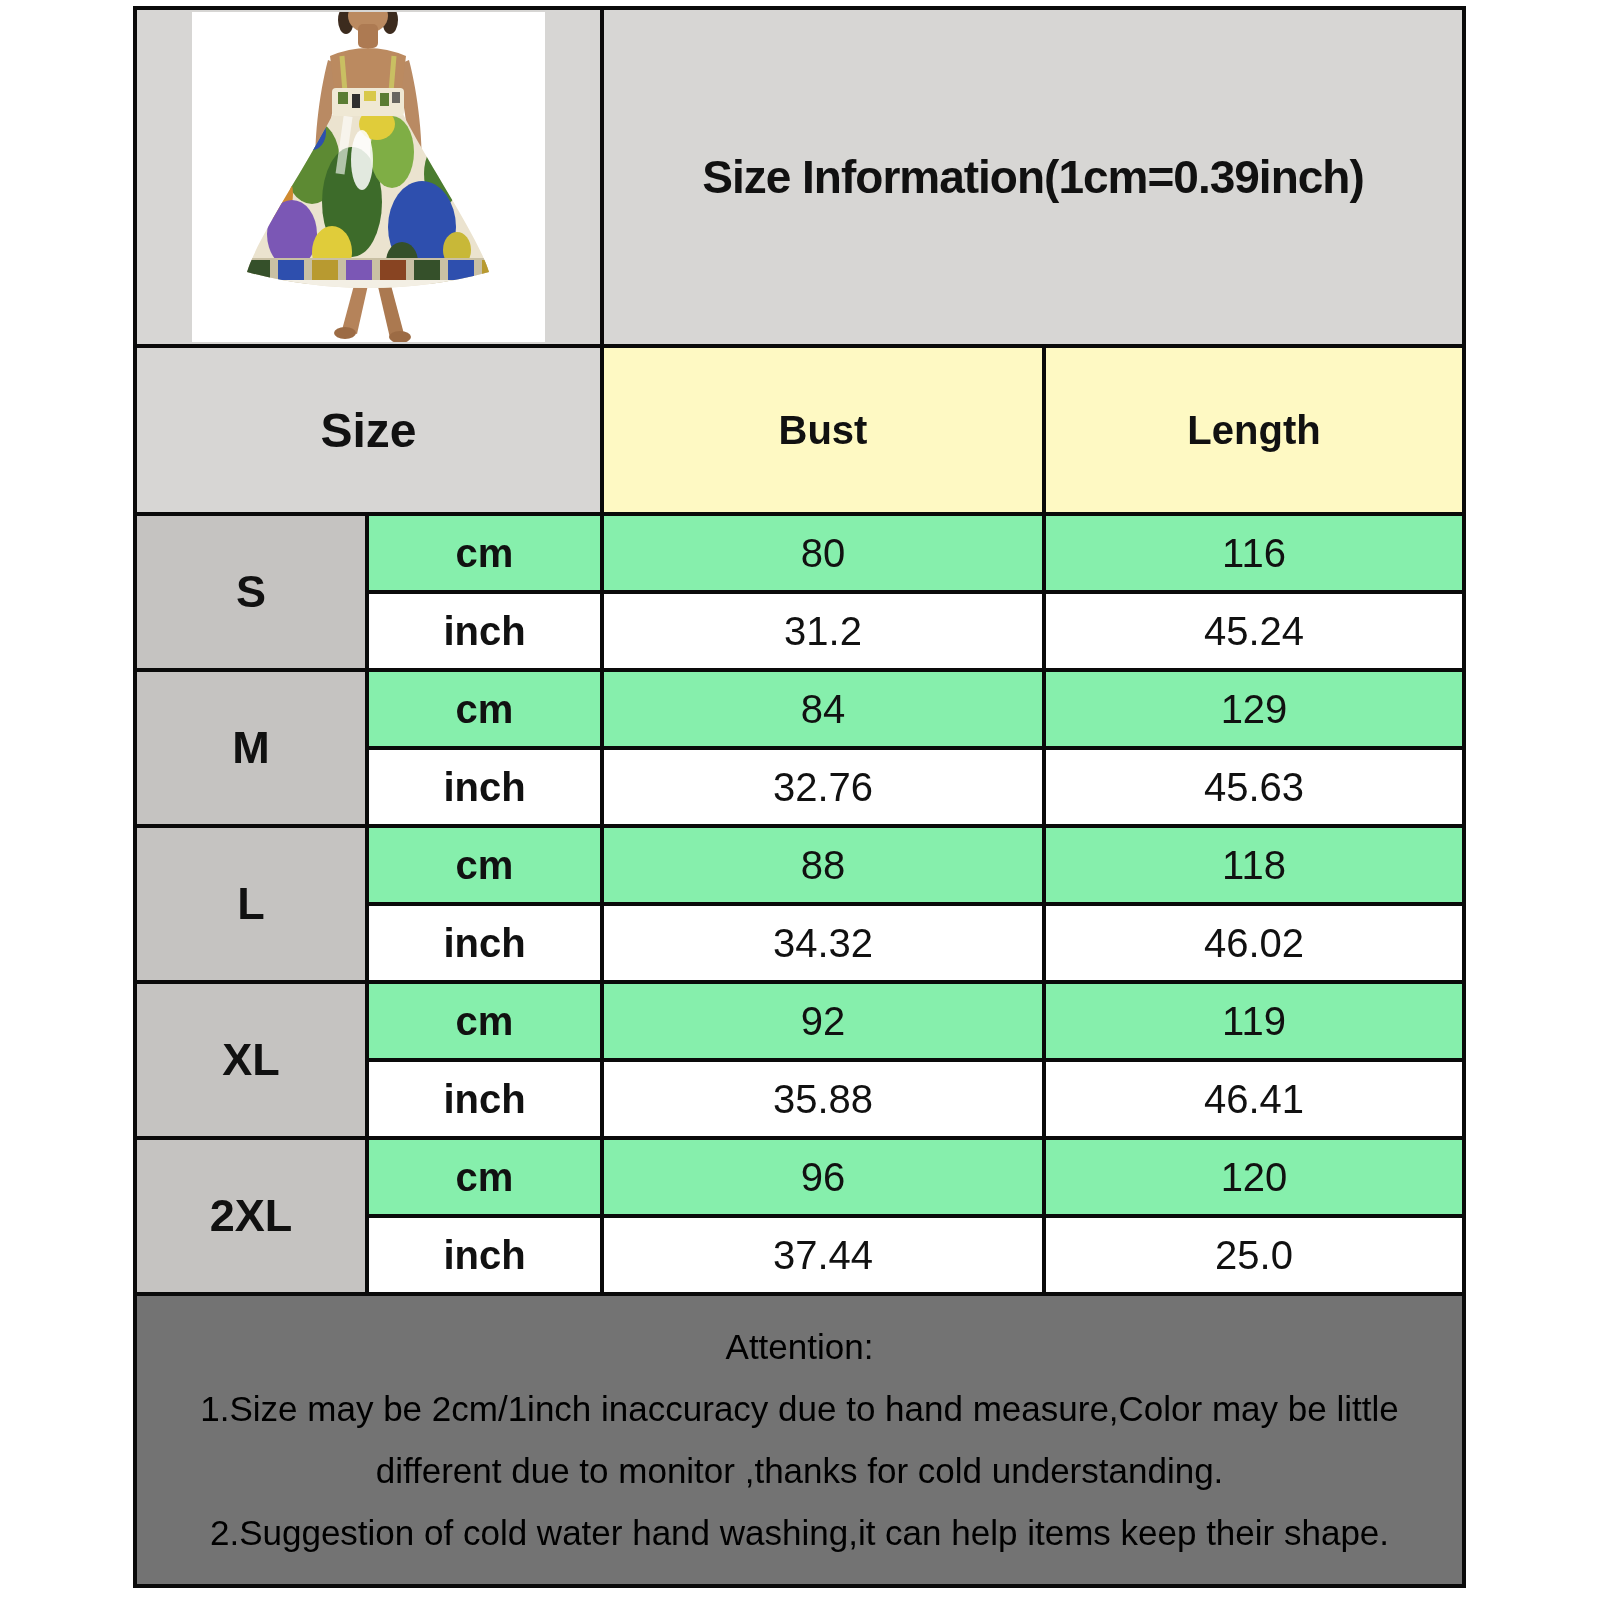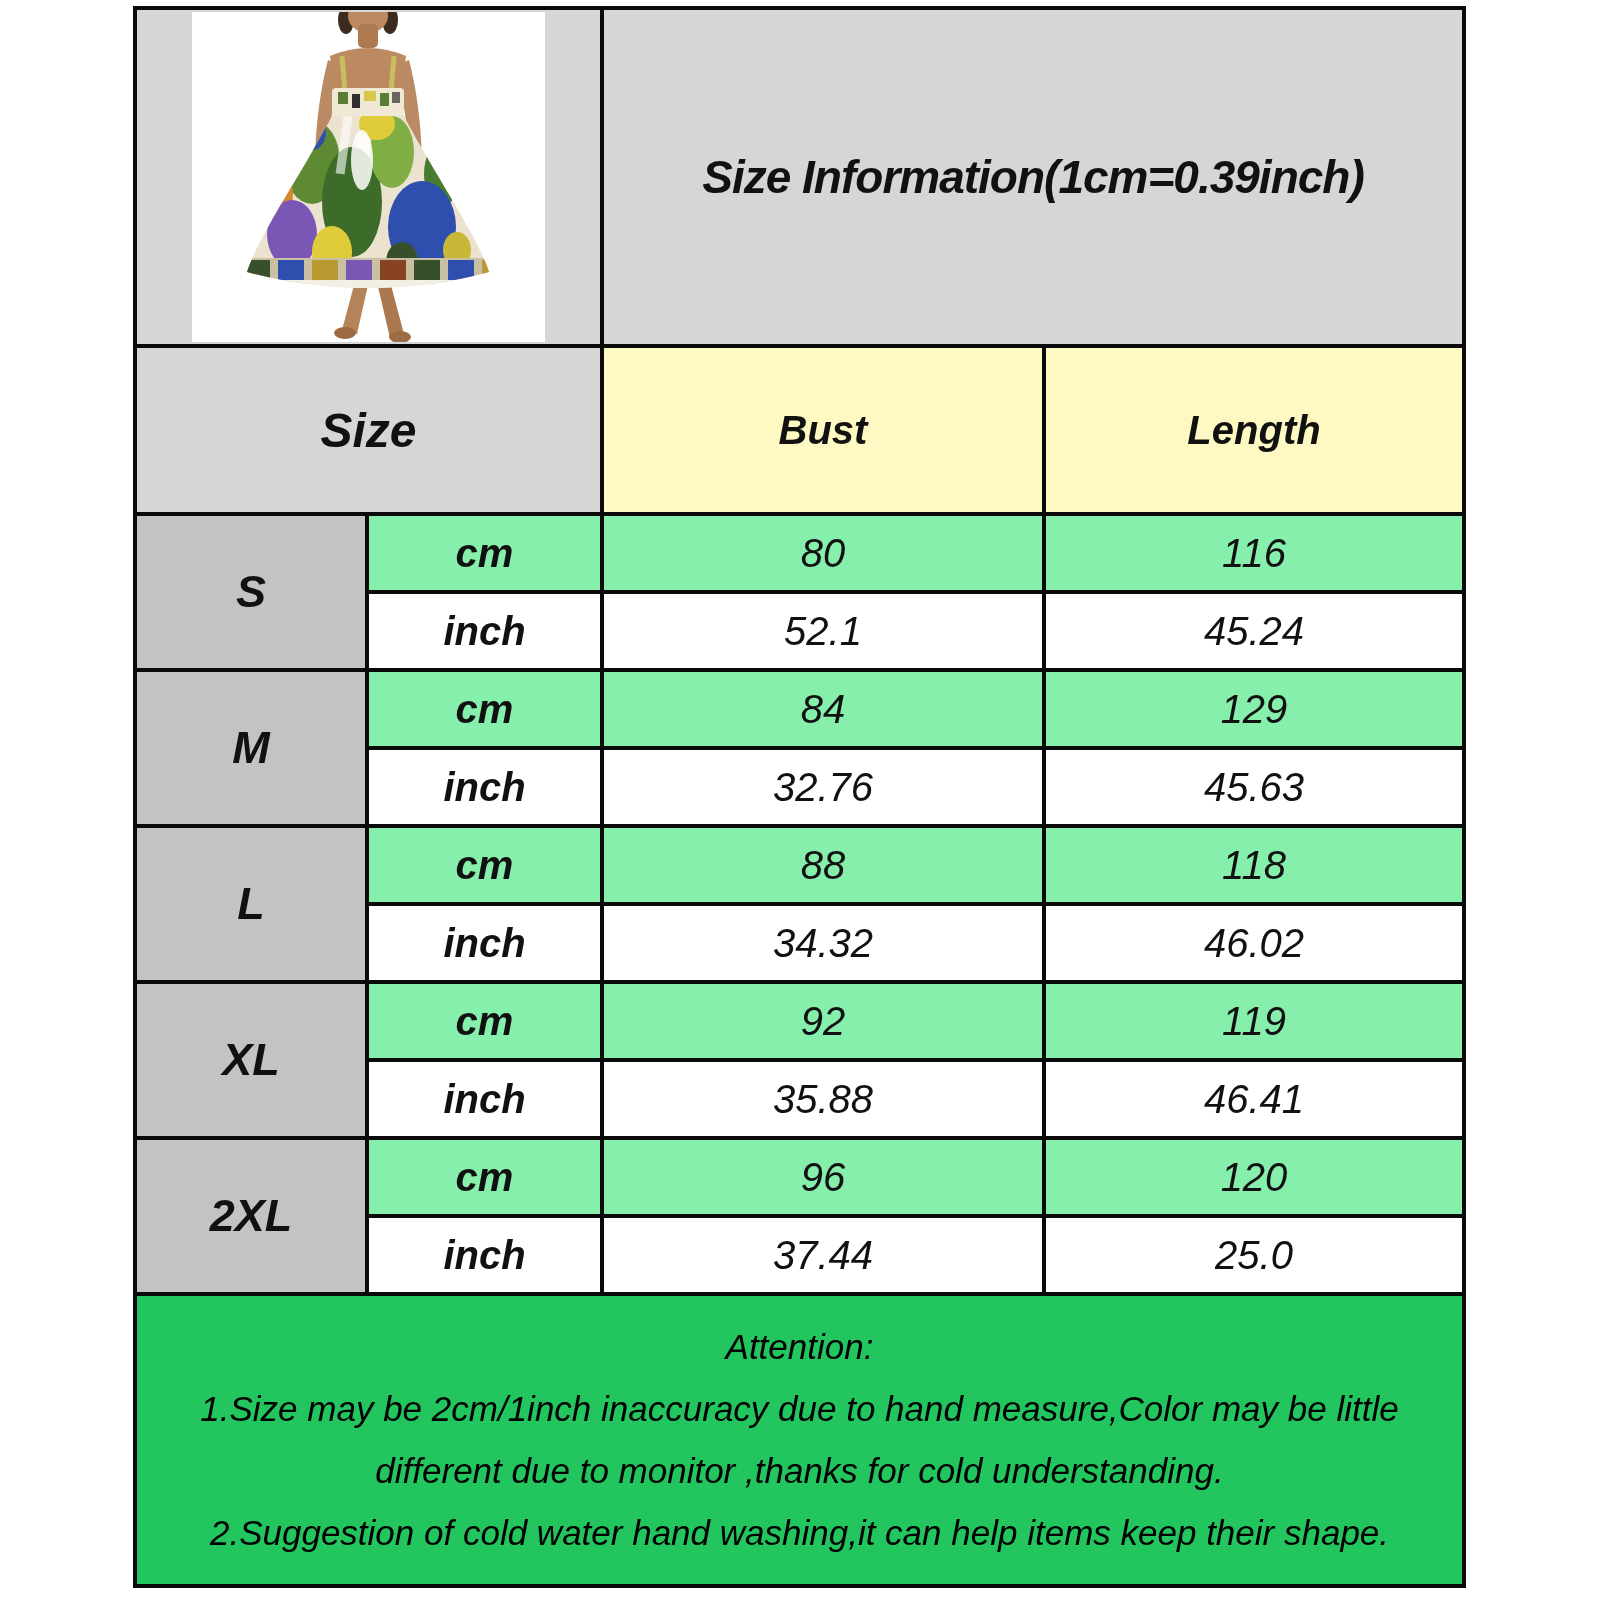--- a/index.html
+++ b/index.html
@@ -23,39 +23,38 @@
     border-collapse: collapse;
     table-layout: fixed;
   }
   table.size-chart td {
     border: 4px solid #0a0a0a;
     padding: 0;
     text-align: center;
     vertical-align: middle;
     color: #111111;
     overflow: hidden;
-    font-style: italic;
   }
   tr.r-top    { height: 338px; }
   tr.r-head   { height: 168px; }
   tr.r-cm,
   tr.r-inch   { height: 78px; }
   tr.r-att    { height: 292px; }
 
   td.cell-image   { background: #d7d6d4; }
   td.cell-title   { background: #d7d6d4; font-size: 46px; font-weight: bold; letter-spacing: -1px; }
   td.cell-size-hd { background: #d7d6d4; font-size: 48px; font-weight: bold; }
   td.cell-col-hd  { background: #fef9c3; font-size: 40px; font-weight: bold; }
   td.cell-size-lb { background: #c5c3c1; font-size: 45px; font-weight: bold; }
   td.band         { background: #86efac; }
   td.plain        { background: #ffffff; }
   td.cell-unit    { font-size: 40px; font-weight: bold; }
   td.cell-val     { font-size: 40px; font-weight: 400; }
   td.cell-att {
-    background: #22c55e;
+    background: #737373;
     text-align: left;
     vertical-align: top;
     padding: 8px 10px;
   }
   .att-line {
     font-size: 35px;
     line-height: 62px;
     white-space: nowrap;
     color: #000000;
   }
@@ -167,21 +166,21 @@
     </tr>
 
     <tr class="r-cm">
       <td class="cell-size-lb" rowspan="2">S</td>
       <td class="cell-unit band">cm</td>
       <td class="cell-val band">80</td>
       <td class="cell-val band">116</td>
     </tr>
     <tr class="r-inch">
       <td class="cell-unit plain">inch</td>
-      <td class="cell-val plain">52.1</td>
+      <td class="cell-val plain">31.2</td>
       <td class="cell-val plain">45.24</td>
     </tr>
 
     <tr class="r-cm">
       <td class="cell-size-lb" rowspan="2">M</td>
       <td class="cell-unit band">cm</td>
       <td class="cell-val band">84</td>
       <td class="cell-val band">129</td>
     </tr>
     <tr class="r-inch">

